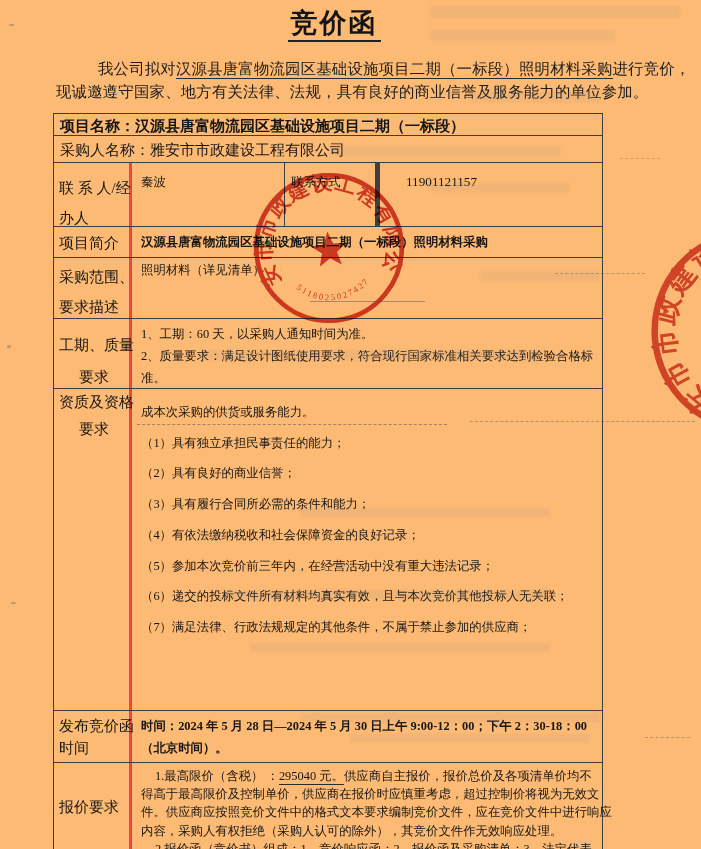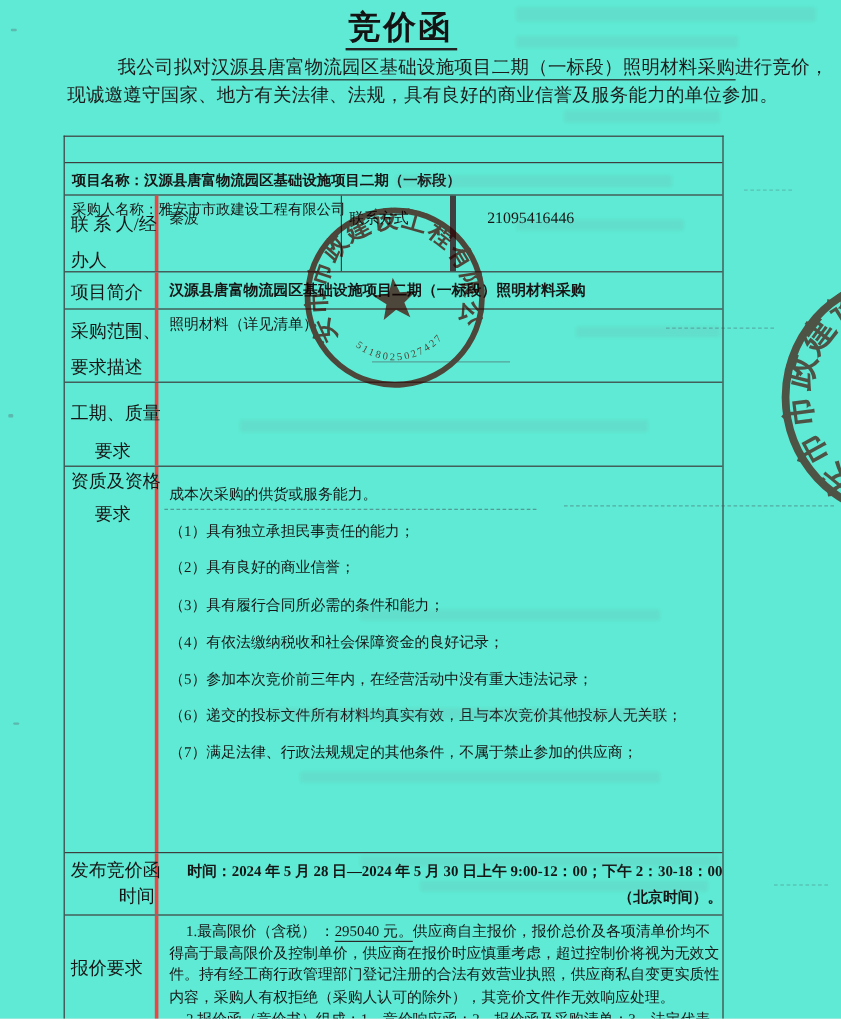--- a/index.html
+++ b/index.html
@@ -3,50 +3,50 @@
 <meta charset="utf-8">
 <style>
   html,body{margin:0;padding:0;}
   body{
     width:701px;height:849px;
     font-family:"Liberation Serif","DejaVu Serif",serif;
     background:#e8e8e6;
   }
   .page{
     position:relative;width:701px;height:849px;overflow:hidden;
-    background:#5eead4;color:#1a1a1a;
+    background:#fdba74;color:#1a1a1a;
   }
   
   .title{
     position:absolute;top:5px;left:0;width:668px;margin:0;
     text-align:center;font-size:27px;font-weight:bold;letter-spacing:2px;color:#141414;
   }
   .title .u2{border-bottom:2px solid #222;padding:0 3px 2px;}
   .intro{
-    position:absolute;top:46px;left:56px;width:600px;
+    position:absolute;top:58px;left:56px;width:600px;
     font-size:15.4px;line-height:22.5px;color:#1c1c1c;letter-spacing:.2px;
   }
   .intro-line{white-space:nowrap;}
   .indent{text-indent:42px;}
   .u{border-bottom:1px solid #2a2a2a;padding-bottom:1px;}
   
   .doc-table{
     position:absolute;left:53px;top:113px;width:550px;
     border:1px solid #3e3e3e;border-bottom:none;box-sizing:border-box;
     font-size:12.4px;color:#161616;
   }
   .trow{display:flex;box-sizing:border-box;border-top:1px solid #3e3e3e;}
   .trow:first-child{border-top:none;}
   .tcell{box-sizing:border-box;}
   .lbl{width:78px;flex:0 0 78px;border-right:3px solid #ef4444;padding:0 0 0 5px;font-size:15px;}
   .val{flex:1;padding-left:9px;}
   .line{white-space:nowrap;}
   .bold{font-weight:bold;}
   .center{text-align:center;padding-left:0;}
-  .r-single{padding:3px 6px;white-space:nowrap;font-size:12px;margin-top:25px;}
+  .r-single{padding:3px 6px;white-space:nowrap;font-size:15px;}
   
   .r1{height:21px;}
   .r2{height:27px;}
   .r2 .r-single{padding-top:5px;}
   .r3{height:64px;}
   .r3 .tcell{padding-top:11px;}
   .r3 .lbl{line-height:30px;padding-top:10px;}
   .c-person{flex:0 0 153px;border-right:1px solid #3e3e3e;padding-left:9px;}
   .c-phlbl{flex:0 0 95px;border-right:5px solid #404040;padding-left:6px;}
   .c-phone{flex:1;padding-left:26px;font-size:13.2px;}
@@ -55,21 +55,21 @@
   .r4 .val{padding-top:7px;}
   .r5{height:61px;}
   .r5 .lbl{padding-top:4px;line-height:30px;}
   .r5 .val{padding-top:4px;}
   .r6{height:70px;}
   .r6 .lbl{padding-top:10px;line-height:32px;}
   .r6 .val{padding-top:4px;line-height:22px;}
   .r7{height:322px;}
   .r7 .lbl{display:flex;flex-direction:column;line-height:27px;}
   .r7 .val{padding-top:8px;line-height:30.7px;}
-  .r8{height:52px;text-align:right;}
+  .r8{height:52px;}
   .r8 .lbl{padding-top:4px;line-height:22px;}
   .r8 .val{padding-top:4px;line-height:22px;font-weight:bold;}
   .r9{height:89px;}
   .r9 .lbl{display:flex;align-items:center;}
   .r9 .val{padding-top:4px;line-height:18.2px;}
   .ind1{text-indent:14px;}
   
   .stamp{position:absolute;mix-blend-mode:multiply;}
   .stamp-main{left:250px;top:169px;width:158px;height:158px;opacity:.87;transform:rotate(-6deg);}
   .stamp-edge{left:646px;top:223px;width:216px;height:216px;opacity:.8;transform:rotate(-32deg);}
@@ -100,40 +100,45 @@
       <div class="tcell r-single"><span>采购人名称：</span><span>雅安市市政建设工程有限公司</span></div>
     </div>
 
     <div class="trow r3">
       <div class="tcell lbl">
         <div class="line">联 系 人/经</div>
         <div class="line">办人</div>
       </div>
       <div class="tcell c-person">秦波</div>
       <div class="tcell c-phlbl">联系方式</div>
-      <div class="tcell c-phone">21095416446</div>
+      <div class="tcell c-phone">11901121157</div>
     </div>
 
     <div class="trow r4">
       <div class="tcell lbl">项目简介</div>
       <div class="tcell val bold">汉源县唐富物流园区基础设施项目二期（一标段）照明材料采购</div>
     </div>
 
     <div class="trow r5">
       <div class="tcell lbl">
         <div class="line">采购范围、</div>
         <div class="line">要求描述</div>
       </div>
       <div class="tcell val">照明材料（详见清单）</div>
     </div>
 
     <div class="trow r6">
       <div class="tcell lbl">
         <div class="line">工期、质量</div>
         <div class="line center">要求</div>
+      </div>
+      <div class="tcell val">
+        <div class="line">1、工期：60 天，以采购人通知时间为准。</div>
+        <div class="line">2、质量要求：满足设计图纸使用要求，符合现行国家标准相关要求达到检验合格标</div>
+        <div class="line">准。</div>
       </div>
     </div>
 
     <div class="trow r7">
       <div class="tcell lbl">
         <div class="line center">资质及资格</div>
         <div class="line center">要求</div>
       </div>
       <div class="tcell val">
         <div class="line">成本次采购的供货或服务能力。</div>
@@ -156,21 +161,21 @@
         <div class="line">时间：2024 年 5 月 28 日—2024 年 5 月 30 日上午 9:00-12：00；下午 2：30-18：00</div>
         <div class="line">（北京时间）。</div>
       </div>
     </div>
 
     <div class="trow r9">
       <div class="tcell lbl">报价要求</div>
       <div class="tcell val">
         <div class="line ind1"><span>1.最高限价（含税） ：</span><span class="u">295040 元。</span><span>供应商自主报价，报价总价及各项清单价均不</span></div>
         <div class="line">得高于最高限价及控制单价，供应商在报价时应慎重考虑，超过控制价将视为无效文</div>
-        <div class="line">件。持有经工商行政管理部门登记注册的合法有效营业执照，供应商私自变更实质性</div>
+        <div class="line">件。供应商应按照竞价文件中的格式文本要求编制竞价文件，应在竞价文件中进行响应</div>
         <div class="line">内容，采购人有权拒绝（采购人认可的除外），其竞价文件作无效响应处理。</div>
         <div class="line ind1">2.报价函（竞价书）组成：1、竞价响应函；2、报价函及采购清单；3、法定代表</div>
       </div>
     </div>
 
   </div>
 
   <svg class="stamp stamp-main" viewBox="0 0 200 200" color="#c63229">
     <circle cx="100" cy="100" r="92" fill="none" stroke="currentColor" stroke-width="6"></circle>
     <polygon fill="currentColor" points="100,79 105.9,94.9 122.8,95.6 109.5,106.1 114.1,122.4 100,113 85.9,122.4 90.5,106.1 77.2,95.6 94.1,94.9"></polygon>

